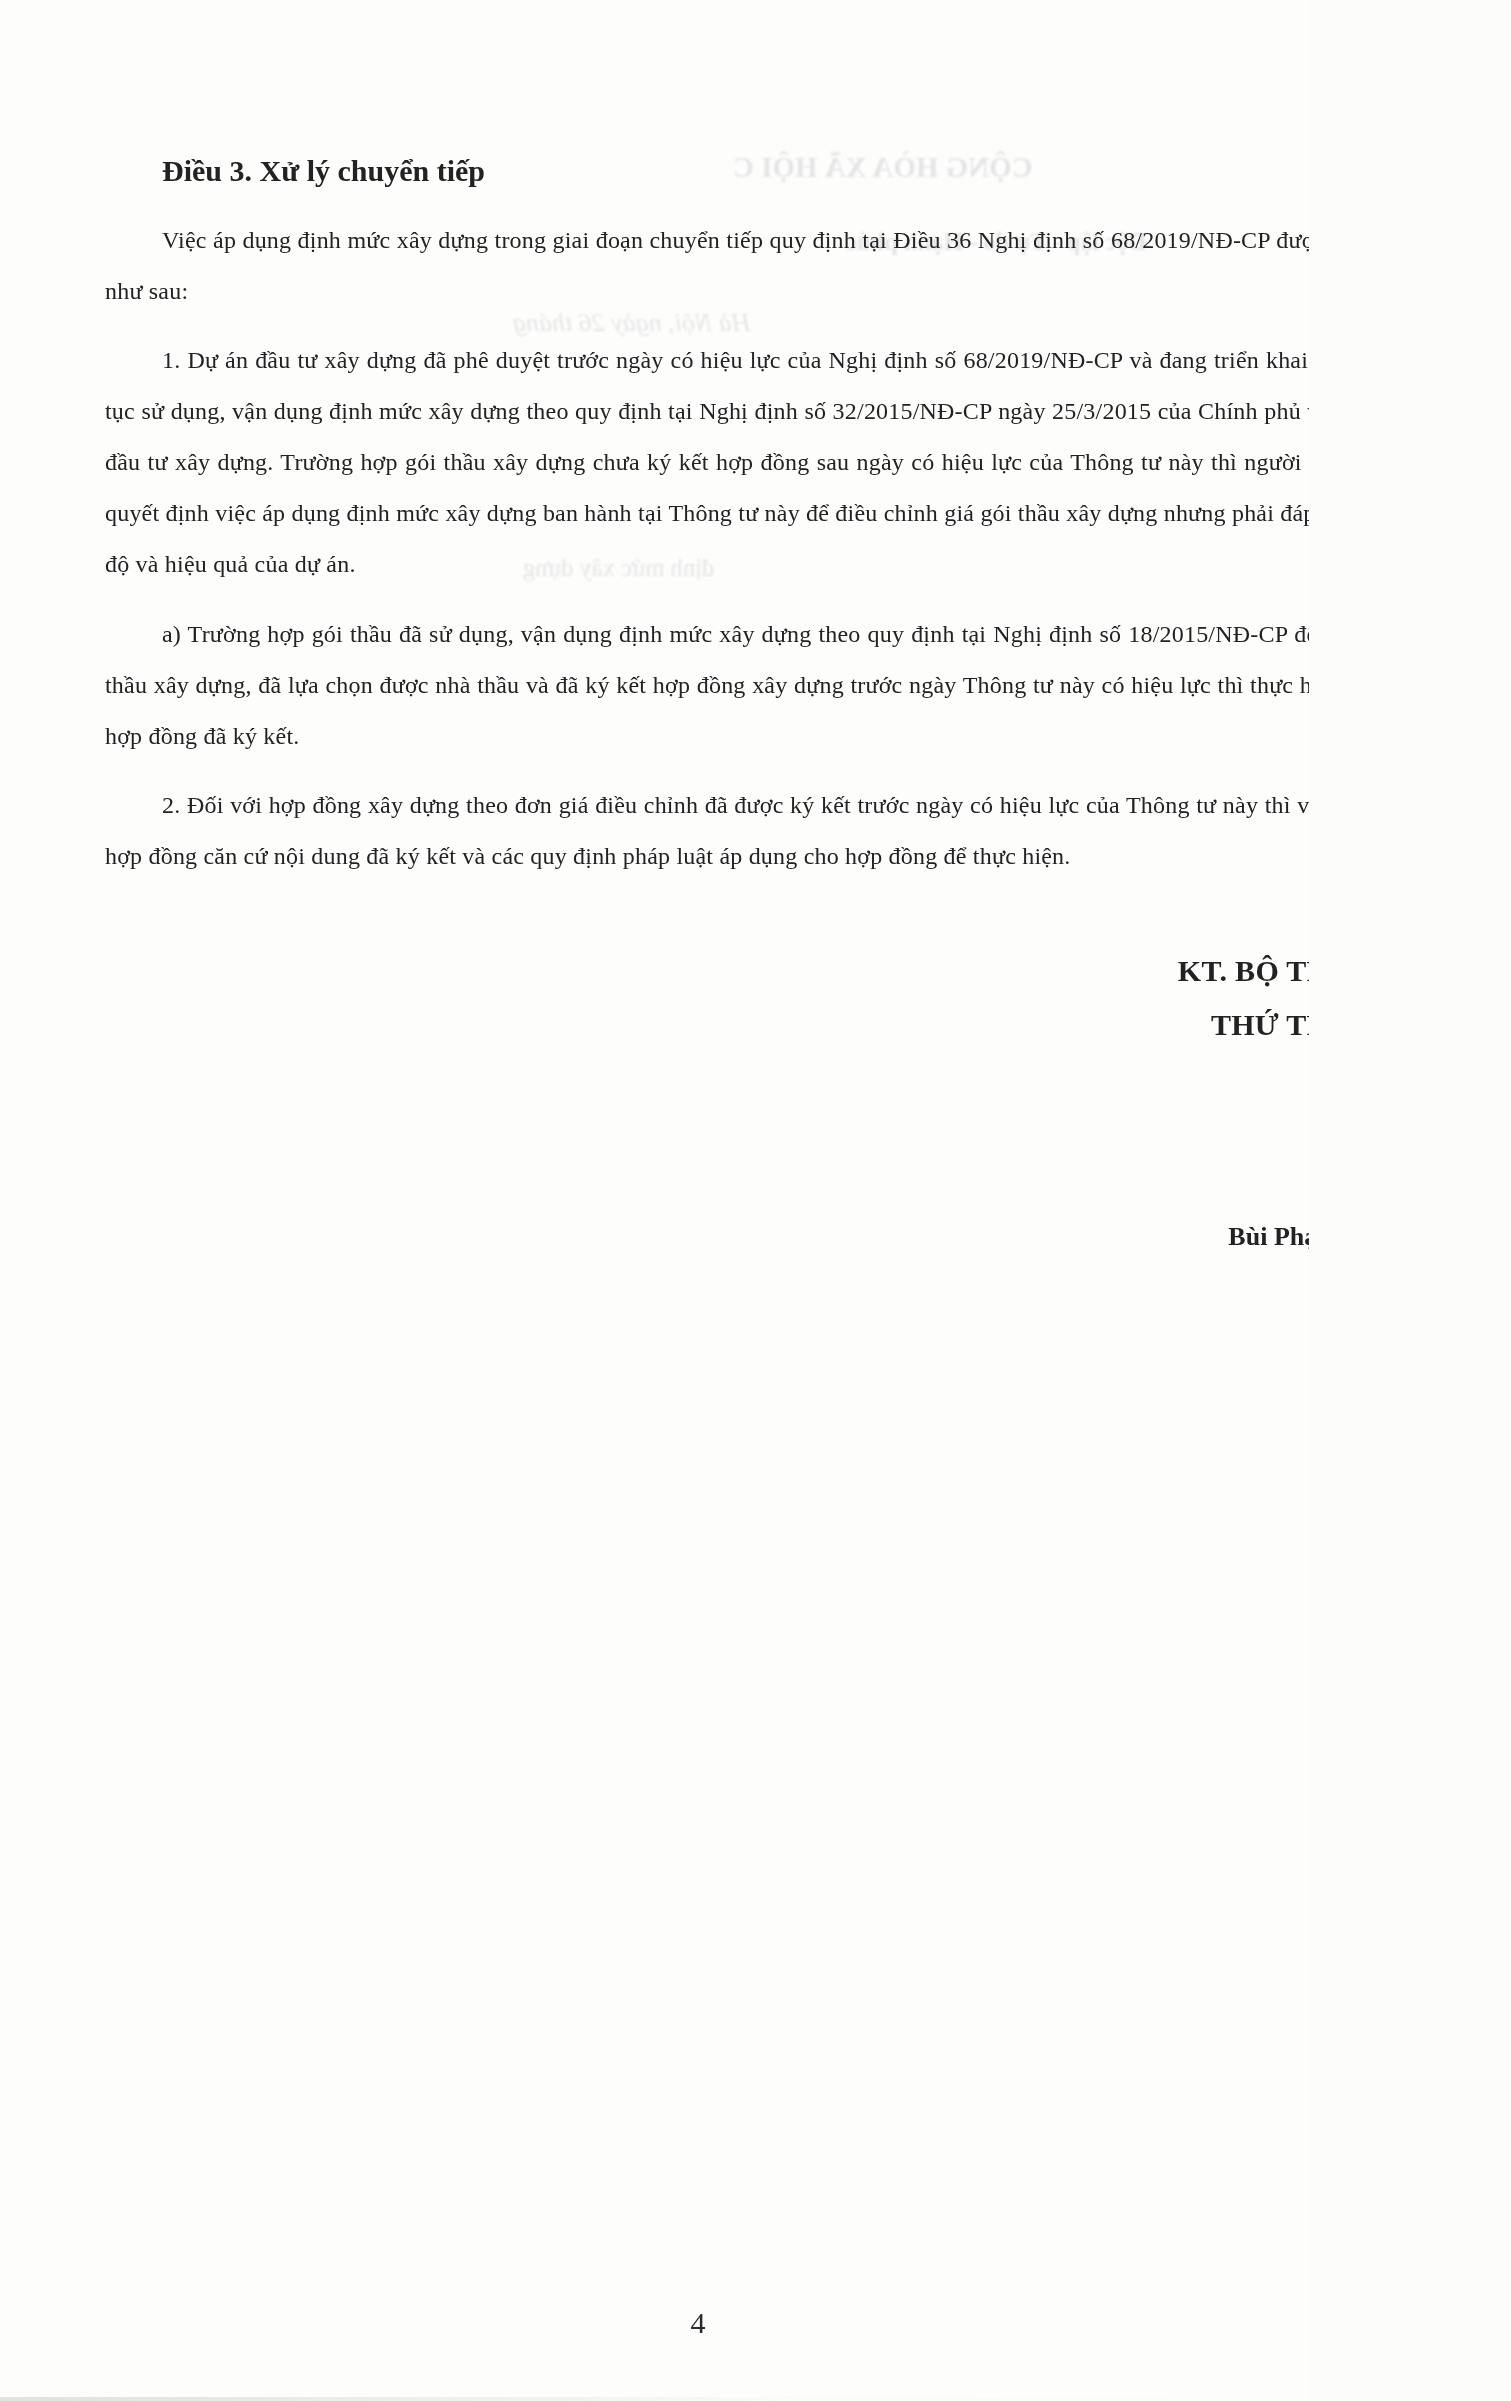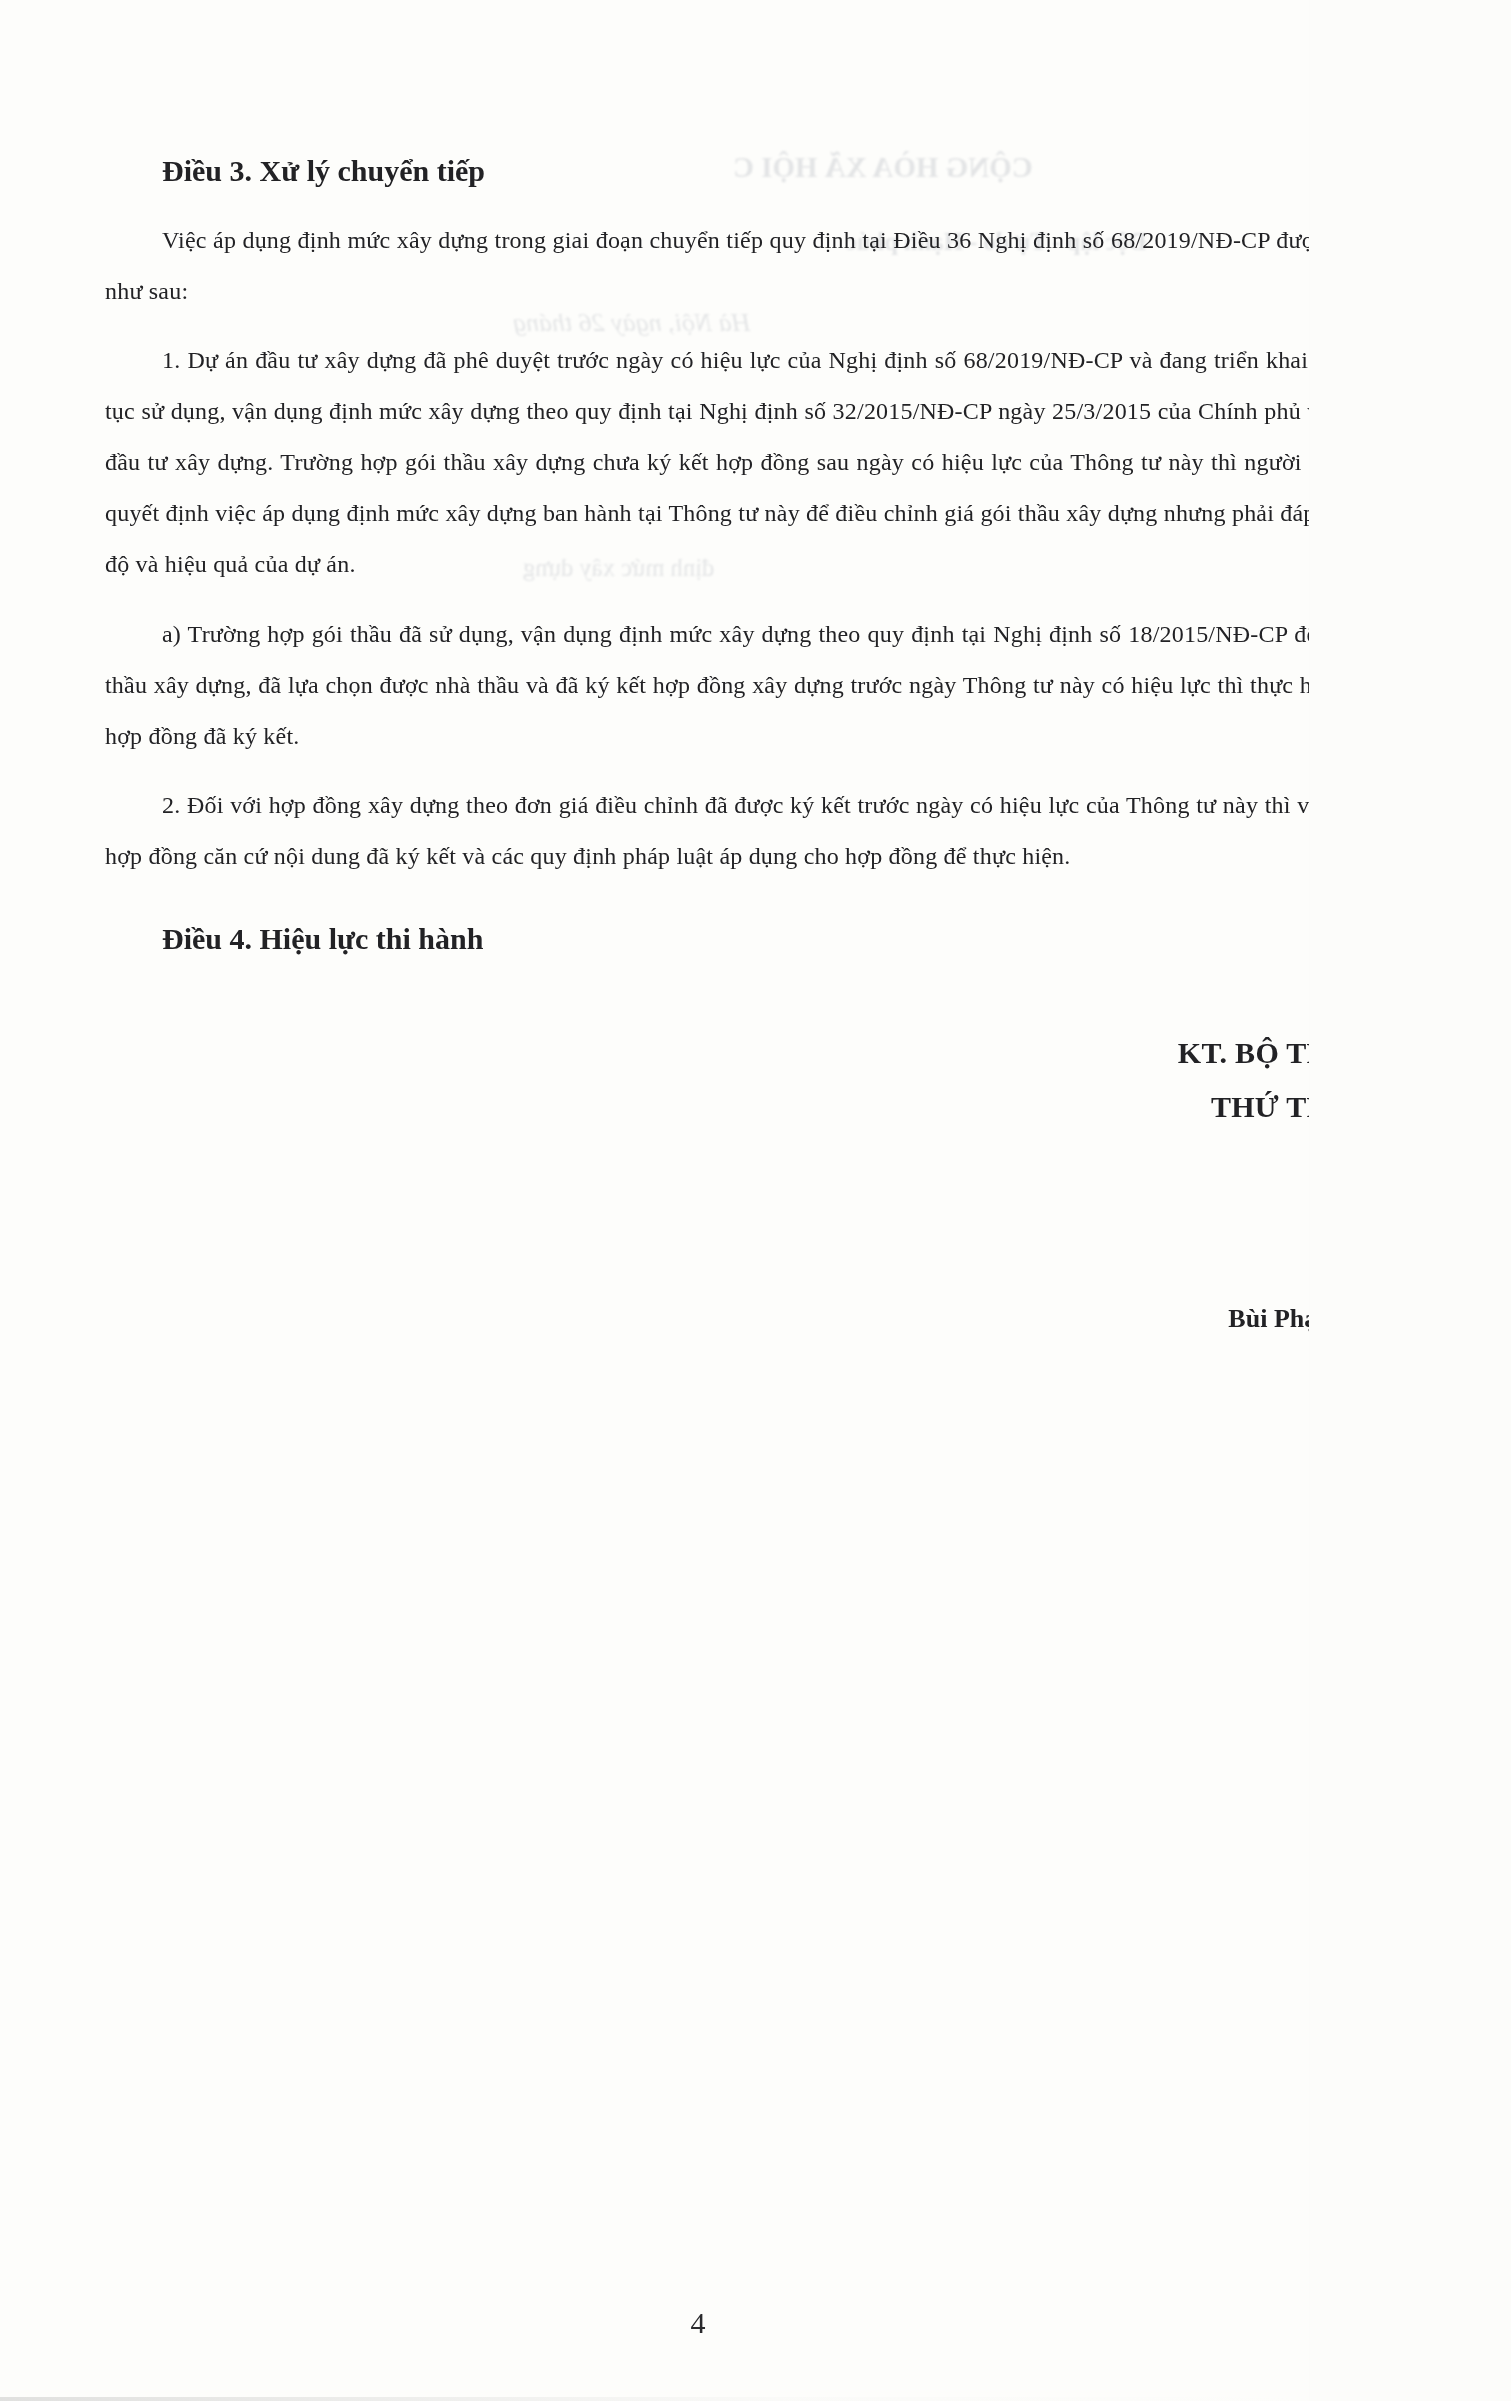--- a/index.html
+++ b/index.html
@@ -144,21 +144,20 @@
     <p class="para">Việc áp dụng định mức xây dựng trong giai đoạn chuyển tiếp quy định tại Điều 36 Nghị định số 68/2019/NĐ-CP được quy định cụ thể như sau:</p>
 
     <p class="para">1. Dự án đầu tư xây dựng đã phê duyệt trước ngày có hiệu lực của Nghị định số 68/2019/NĐ-CP và đang triển khai thực hiện thì tiếp tục sử dụng, vận dụng định mức xây dựng theo quy định tại Nghị định số 32/2015/NĐ-CP ngày 25/3/2015 của Chính phủ về quản lý chi phí đầu tư xây dựng. Trường hợp gói thầu xây dựng chưa ký kết hợp đồng sau ngày có hiệu lực của Thông tư này thì người quyết định đầu tư quyết định việc áp dụng định mức xây dựng ban hành tại Thông tư này để điều chỉnh giá gói thầu xây dựng nhưng phải đáp ứng yêu cầu tiến độ và hiệu quả của dự án.</p>
 
 
     <p class="para">a) Trường hợp gói thầu đã sử dụng, vận dụng định mức xây dựng theo quy định tại Nghị định số 18/2015/NĐ-CP để xác định giá gói thầu xây dựng, đã lựa chọn được nhà thầu và đã ký kết hợp đồng xây dựng trước ngày Thông tư này có hiệu lực thì thực hiện theo nội dung hợp đồng đã ký kết.</p>
 
 
     <p class="para">2. Đối với hợp đồng xây dựng theo đơn giá điều chỉnh đã được ký kết trước ngày có hiệu lực của Thông tư này thì việc điều chỉnh giá hợp đồng căn cứ nội dung đã ký kết và các quy định pháp luật áp dụng cho hợp đồng để thực hiện.</p>
 
-    <p class="heading art4">Điều 4. Hiệu lực thi hành</p>
 
 
     <div class="signature">
       <p class="sig-title">KT. BỘ TRƯỞNG</p>
       <p class="sig-title">THỨ TRƯỞNG</p>
       <p class="sig-note">(Đã ký)</p>
       <p class="sig-name">Bùi Phạm Khánh</p>
     </div>
 
   </div>

